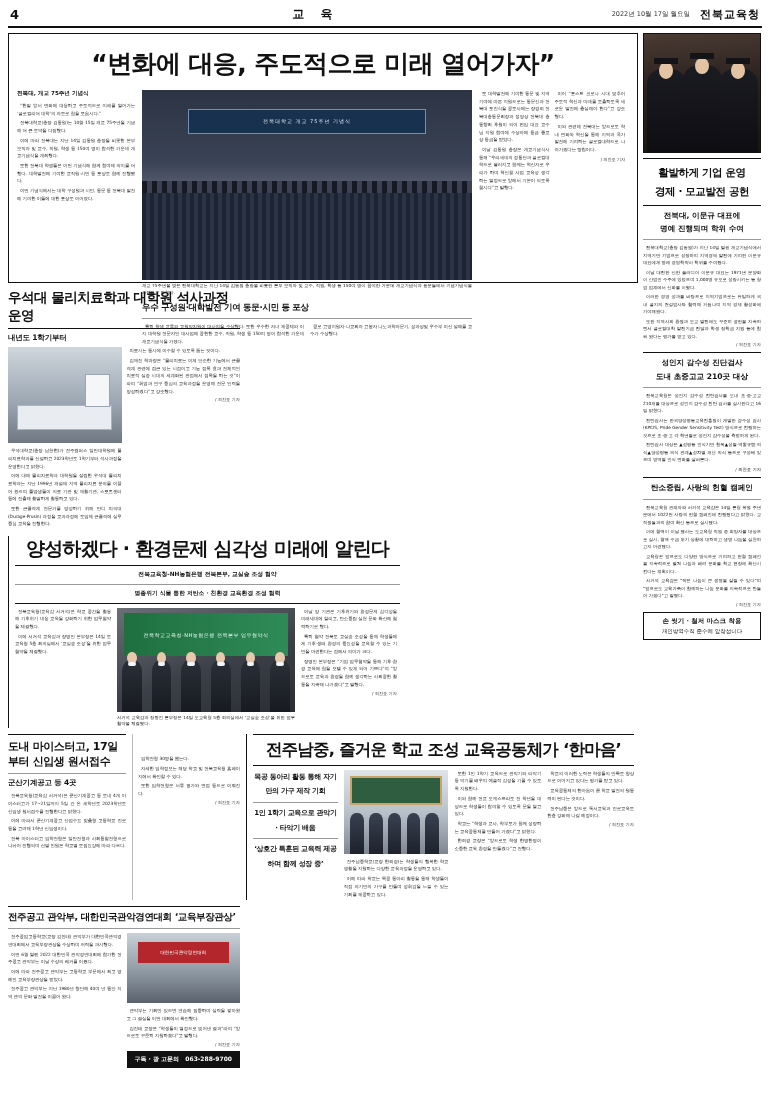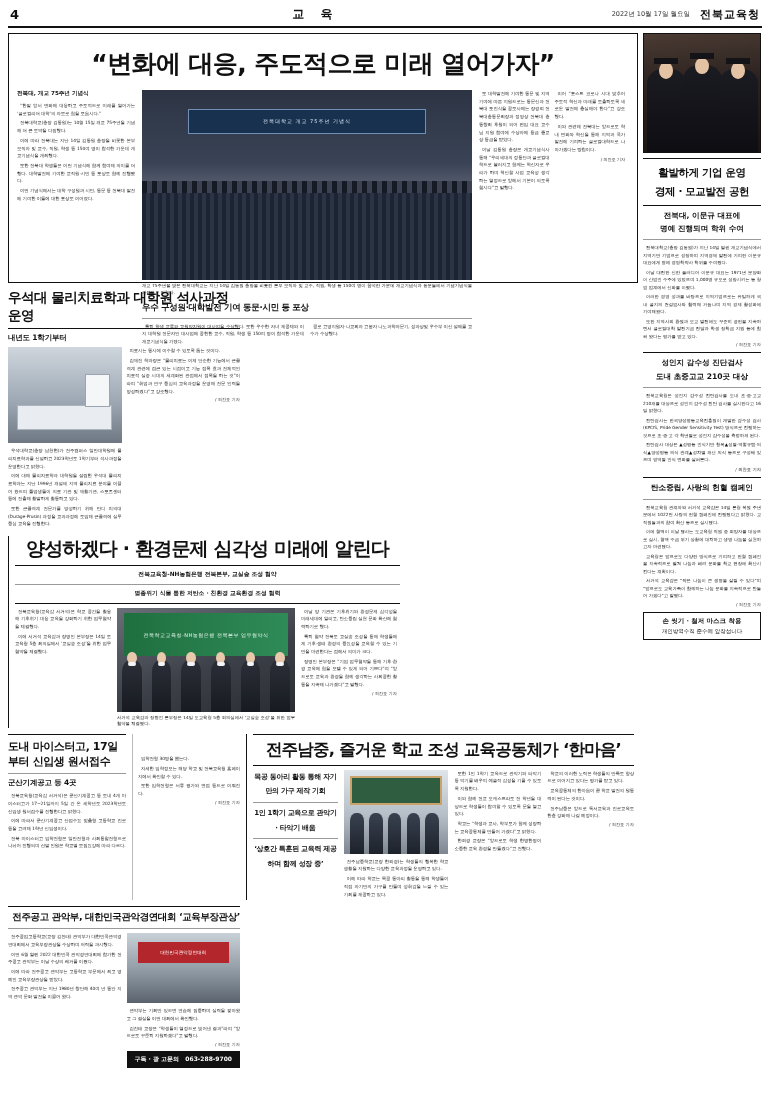--- a/index.html
+++ b/index.html
@@ -465,21 +465,21 @@
             <div class="byline">/ 최찬호 기자</div>
           </div>
         </div>
       </div>
     </div>
 
     <div class="tier4">
       <div style="width:232px;">
         <div class="rule"></div>
         <div class="gapsm"></div>
-        <div class="head-md" style="font-size:9.5px;text-align:right;">전주공고 관악부, 대한민국관악경연대회  ‘교육부장관상’</div>
+        <div class="head-md" style="font-size:9.5px;">전주공고 관악부, 대한민국관악경연대회  ‘교육부장관상’</div>
         <div class="gapsm"></div>
         <div class="rule-thin"></div>
         <div class="gapsm"></div>
         <div class="colsplit">
           <div>
             <div class="body-txt">
               <p>전주공업고등학교(교장 김진태) 관악부가 대한민국관악경연대회에서 교육부장관상을 수상하며 저력을 과시했다.</p>
               <p>이번 6월 열린 2022 대한민국 관악경연대회에 참가한 전주공고 관악부는 이날 수상의 쾌거를 이뤘다.</p>
               <p>이에 따라 전주공고 관악부는 고등학교 부문에서 최고 영예인 교육부장관상을 받았다.</p>
               <p>전주공고 관악부는 지난 1980년 창단해 40여 년 동안 지역 관악 문화 발전을 이끌어 왔다.</p>

